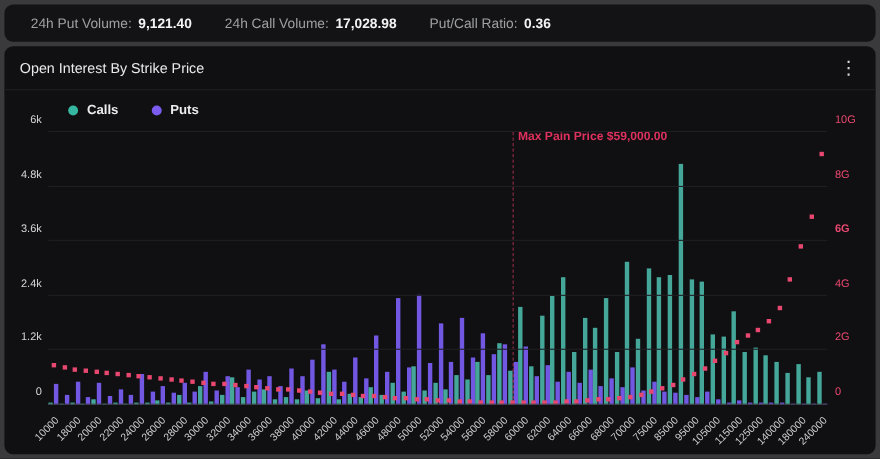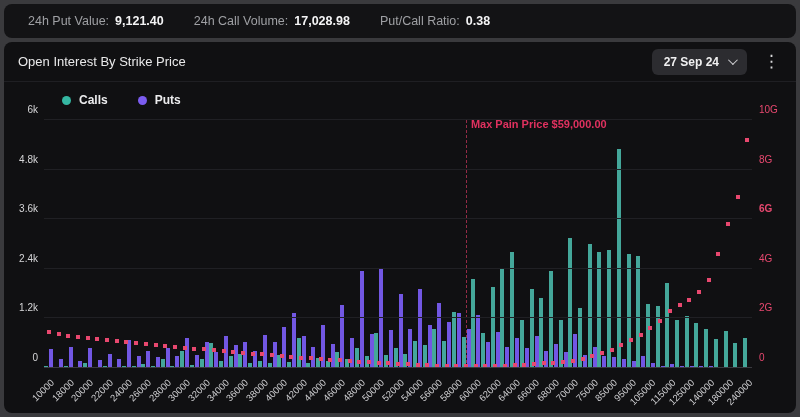--- a/index.html
+++ b/index.html
@@ -85,41 +85,37 @@
   .xlab {
     position:absolute; top:7px; font-size:9.5px; color:#cdcdd0; white-space:nowrap;
     transform:rotate(-45deg); transform-origin:100% 0;
   }
 </style>
 </head>
 <body>
 
 <div class="topbar">
   <div class="stat">
-    <span class="stat-label">24h Put Value:</span>
+    <span class="stat-label">24h Put Volume:</span>
     <span class="stat-value">9,121.40</span>
   </div>
   <div class="stat">
     <span class="stat-label">24h Call Volume:</span>
     <span class="stat-value">17,028.98</span>
   </div>
   <div class="stat">
     <span class="stat-label">Put/Call Ratio:</span>
-    <span class="stat-value">0.38</span>
+    <span class="stat-value">0.36</span>
   </div>
 </div>
 
 <div class="card">
   <div class="card-header">
     <div class="card-title">Open Interest By Strike Price</div>
     <div class="header-right">
-      <button class="date-chip">
-        <span>27 Sep 24</span>
-        <span class="chev"></span>
-      </button>
       <button class="kebab">⋮</button>
     </div>
   </div>
 
   <div class="legend">
     <div class="legend-item">
       <span class="marker-circle" style="background: rgb(53, 183, 162);"></span>
       <span class="legend-label">Calls</span>
     </div>
     <div class="legend-item">

